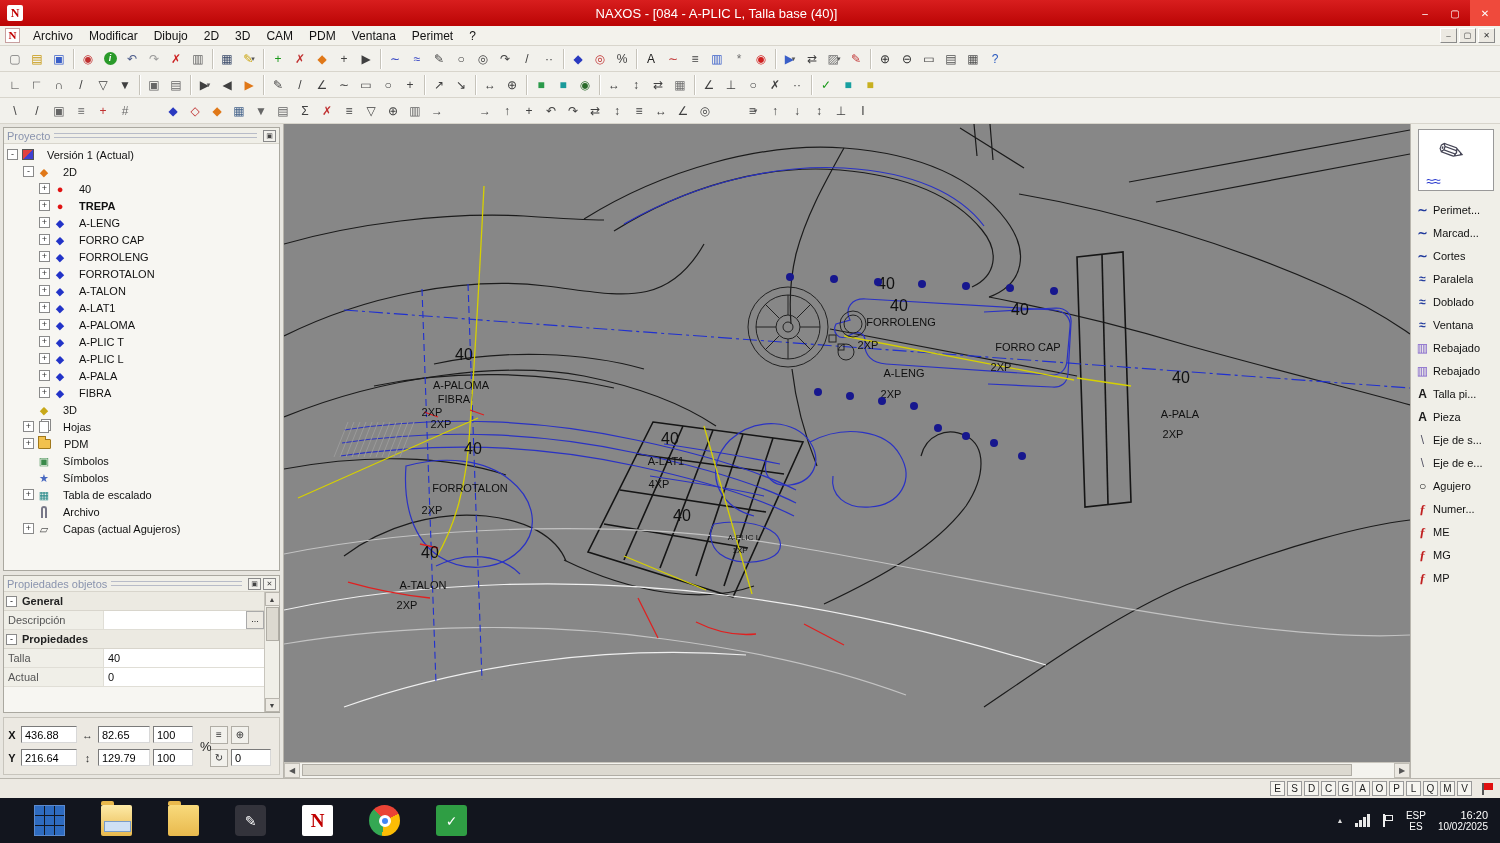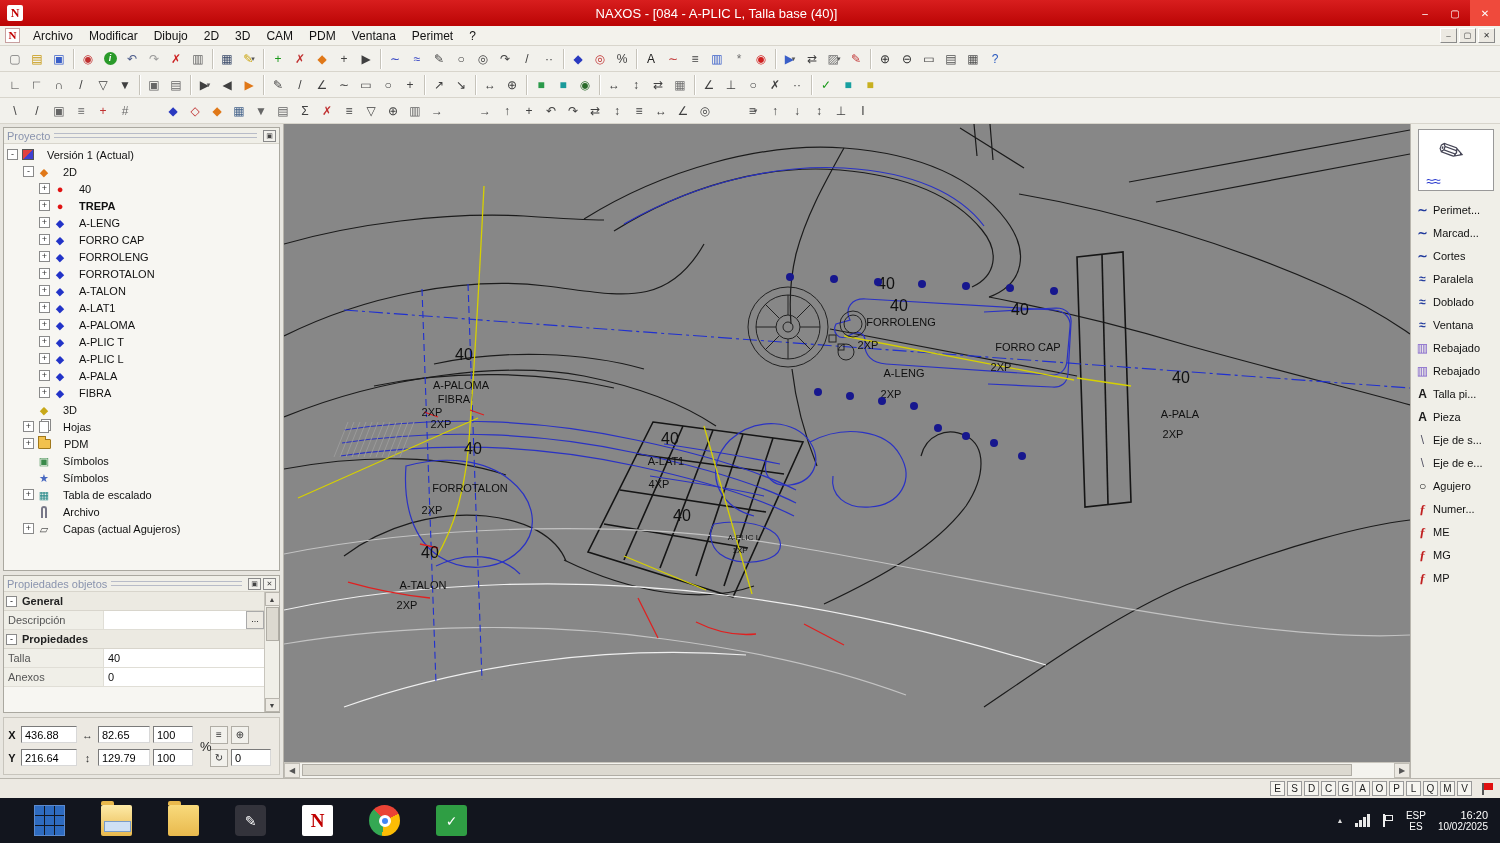--- a/index.html
+++ b/index.html
@@ -732,21 +732,21 @@
               </div>
               <div class="prop-group">
                 <span class="p-exp">-</span>
                 <span class="p-glabel">Propiedades</span>
               </div>
               <div class="prop-row">
                 <span class="p-label">Talla</span>
                 <span class="p-value">40</span>
               </div>
               <div class="prop-row">
-                <span class="p-label">Anexos</span>
+                <span class="p-label">Actual</span>
                 <span class="p-value">0</span>
               </div>
             </div>
           <div class="vscroll">
             <span class="vs-btn">▲</span>
             <span class="vs-thumb"></span>
             <span class="vs-fill"></span>
             <span class="vs-btn">▼</span>
           </div>
         </div>

